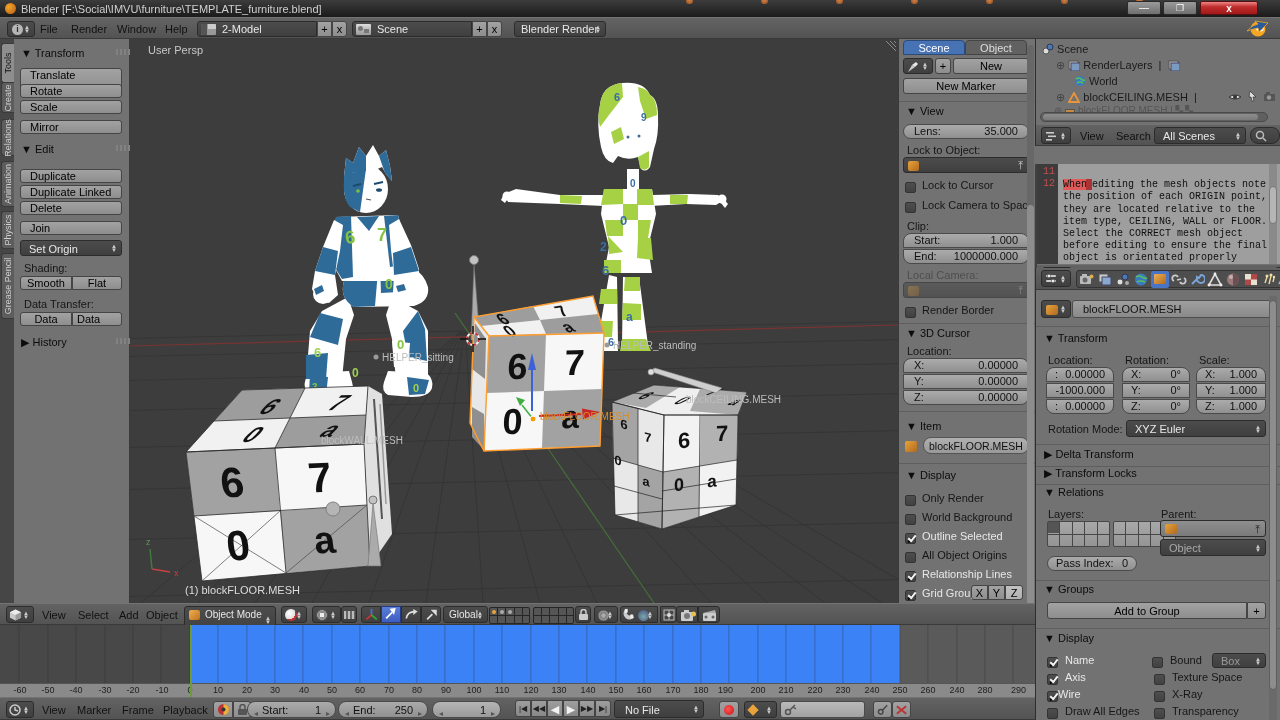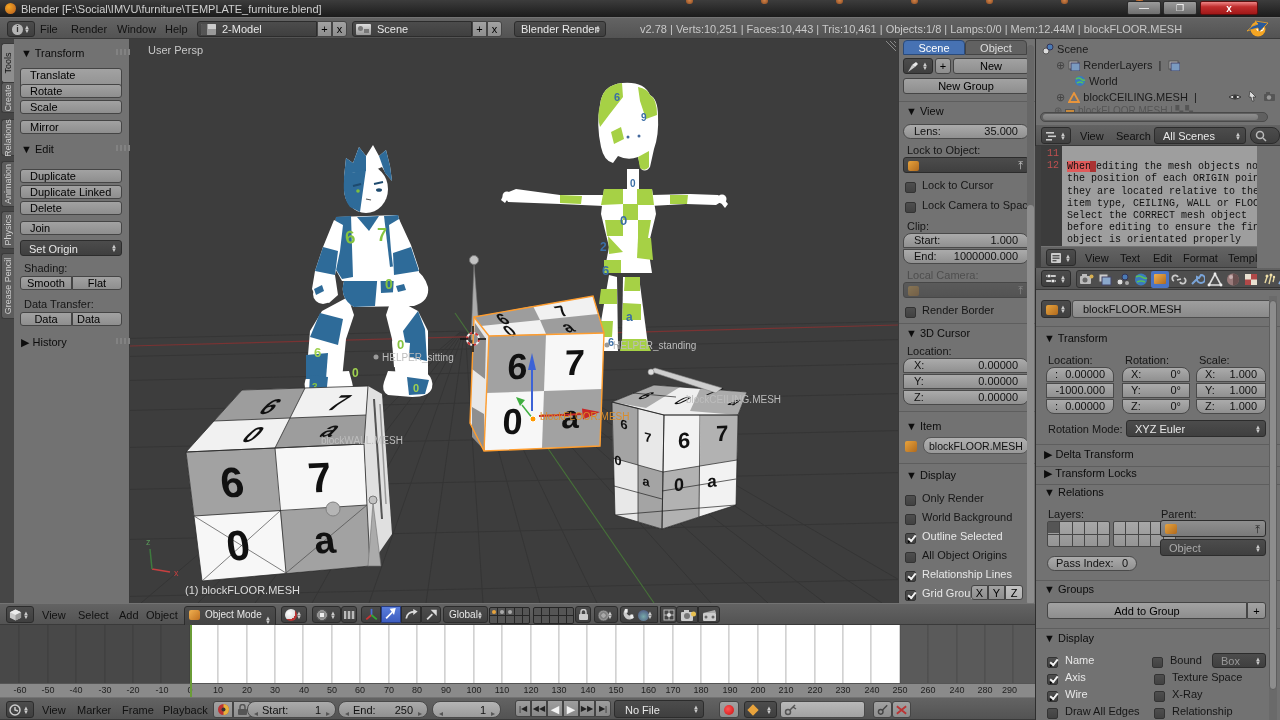--- a/index.html
+++ b/index.html
@@ -79,21 +79,20 @@
           <i style="position:absolute;left:8px;top:5px;width:5px;height:4px;background:#777"></i>
         </span>
      <span style="position:absolute;left:24px;top:1px">Scene</span>
   </div>
   <div class="abs btn" style="left:472px;top:3px;width:15px;height:16px;border-radius:0;line-height:14px">+</div>
   <div class="abs btn" style="left:487px;top:3px;width:15px;height:16px;border-radius:0 3px 3px 0;line-height:14px">x</div>
   <div class="abs dbtn" style="left:514px;top:3px;width:92px;height:16px">
         <span style="position:absolute;left:6px;top:1px">Blender Render</span>
         <span class="updn">▲<br>▼</span>
       </div>
-  <div class="abs" style="left:640px;top:5px;color:#c9c9c9;font-size:11px">v2.78 | Verts:10,251 | Faces:10,443 | Tris:10,461 | Objects:1/8 | Lamps:0/0 | Mem:12.44M | blockFLOOR.MESH</div>
   <svg class="abs" style="left:1246px;top:1px" width="22" height="19" viewBox="0 0 22 19">
         <circle cx="12" cy="10" r="7.5" fill="#f5a623"></circle>
         <circle cx="14" cy="8.5" r="4" fill="#fff"></circle>
         <circle cx="14.5" cy="9" r="2.2" fill="#1a2a5a"></circle>
         <path d="M1,12 Q6,6 12,5 L9,2 L22,4 L13,13 L12,9 Q7,10 1,12Z" fill="#2a5a9a" stroke="#f5a623" stroke-width="0.8"></path>
       </svg>
 </div>
 
 <svg class="abs" id="vp" style="left:130px;top:39px" width="768" height="564" viewBox="0 0 768 564">
 <rect width="768" height="564" fill="#3d3d3d"></rect>
@@ -440,21 +439,21 @@
   <div class="abs" style="left:66px;top:1px;width:62px;height:15px;background:#616161;border:1px solid #444;border-radius:4px 4px 0 0;color:#ddd;text-align:center;line-height:14px">Object</div>
   <div class="abs dbtn" style="left:4px;top:19px;width:30px;height:16px">
         <svg width="14" height="12" style="position:absolute;left:3px;top:2px" viewBox="0 0 14 12">
           <path d="M1,11 L5,4 L8,6 Z" fill="#ccc"></path>
           <path d="M5,4 L9,1 L11,3 L8,6 Z" fill="#e8e8e8"></path>
         </svg>
         <span class="updn">▲<br>▼</span>
       </div>
   <div class="abs btn" style="left:36px;top:19px;width:16px;height:16px;line-height:15px">+</div>
   <div class="abs btn" style="left:54px;top:19px;width:76px;height:16px;line-height:15px">New</div>
-  <div class="abs btn" style="left:4px;top:39px;width:126px;height:16px;line-height:15px">New Group</div>
+  <div class="abs btn" style="left:4px;top:39px;width:126px;height:16px;line-height:15px">New Marker</div>
   <div class="abs" style="left:0;top:62px;width:137px;height:1px;background:#5e5e5e"></div>
   <div class="abs phdr" style="left:7px;top:66px">▼ View</div>
   <div class="abs num" style="left:4px;top:85px;width:126px;height:15px">
         <span style="position:absolute;left:10px">Lens:</span>
         <span style="position:absolute;right:10px">35.000</span>
       </div>
   <div class="abs lbl" style="left:8px;top:105px">Lock to Object:</div>
   <div class="abs dbtn" style="left:4px;top:118px;width:126px;height:16px">
         <span style="position:absolute;left:4px;top:3px;width:11px;height:10px;background:linear-gradient(135deg,#e8a33c,#b06a1e);border-radius:2px"></span>
         <span style="position:absolute;right:5px;top:1px;color:#ccc">⤒</span>
@@ -612,21 +611,21 @@
   <div class="abs dbtn" style="left:698px;top:2px;width:22px;height:17px;border-radius:0 3px 3px 0">
         <svg width="16" height="14" viewBox="0 0 16 14" style="position:absolute;left:3px;top:1px">
           <rect x="1" y="5" width="13" height="8" rx="1" fill="#ccc"></rect>
           <path d="M1,5 L13,2 L14,5 Z" fill="#aaa"></path>
           <circle cx="4" cy="9" r="1.5" fill="#666"></circle>
           <circle cx="11" cy="9" r="1.5" fill="#666"></circle>
         </svg>
       </div>
 </div>
 
-<div class="abs" id="timeline" style="left:0;top:625px;width:1035px;height:95px;background:#ffffff;overflow:hidden">
+<div class="abs" id="timeline" style="left:0;top:625px;width:1035px;height:95px;background:#3b82f6;overflow:hidden">
   <div class="abs" style="left:0;top:0;width:190px;height:58px;background:#484848"></div>
   <div class="abs" style="left:900px;top:0;width:135px;height:58px;background:#5a5a5a"></div>
   <div class="abs" id="tgrid" style="left:0;top:0;width:1035px;height:58px;background:repeating-linear-gradient(90deg,transparent 0 27.4px,rgba(40,40,40,.35) 27.4px 28.4px);background-position:-8.6px 0"></div>
   <div class="abs" id="truler" style="left:0;top:58px;width:1035px;height:14px;background:#8a8a8a;border-top:1px solid #555">
         <span class="tick" style="left:8px;width:24px;text-align:center;top:1px;position:absolute">-60</span>
         <span class="tick" style="left:36px;width:24px;text-align:center;top:1px;position:absolute">-50</span>
         <span class="tick" style="left:64px;width:24px;text-align:center;top:1px;position:absolute">-40</span>
         <span class="tick" style="left:93px;width:24px;text-align:center;top:1px;position:absolute">-30</span>
         <span class="tick" style="left:121px;width:24px;text-align:center;top:1px;position:absolute">-20</span>
         <span class="tick" style="left:150px;width:24px;text-align:center;top:1px;position:absolute">-10</span>
@@ -639,34 +638,34 @@
         <span class="tick" style="left:348px;width:24px;text-align:center;top:1px;position:absolute">60</span>
         <span class="tick" style="left:377px;width:24px;text-align:center;top:1px;position:absolute">70</span>
         <span class="tick" style="left:405px;width:24px;text-align:center;top:1px;position:absolute">80</span>
         <span class="tick" style="left:434px;width:24px;text-align:center;top:1px;position:absolute">90</span>
         <span class="tick" style="left:462px;width:24px;text-align:center;top:1px;position:absolute">100</span>
         <span class="tick" style="left:490px;width:24px;text-align:center;top:1px;position:absolute">110</span>
         <span class="tick" style="left:519px;width:24px;text-align:center;top:1px;position:absolute">120</span>
         <span class="tick" style="left:547px;width:24px;text-align:center;top:1px;position:absolute">130</span>
         <span class="tick" style="left:576px;width:24px;text-align:center;top:1px;position:absolute">140</span>
         <span class="tick" style="left:604px;width:24px;text-align:center;top:1px;position:absolute">150</span>
-        <span class="tick" style="left:632px;width:24px;text-align:right;top:1px;position:absolute">160</span>
+        <span class="tick" style="left:632px;width:24px;text-align:center;top:1px;position:absolute">160</span>
         <span class="tick" style="left:661px;width:24px;text-align:center;top:1px;position:absolute">170</span>
         <span class="tick" style="left:689px;width:24px;text-align:center;top:1px;position:absolute">180</span>
-        <span class="tick" style="left:718px;width:24px;text-align:center;top:1px;position:absolute">190</span>
+        <span class="tick" style="left:718px;width:24px;top:1px;position:absolute">190</span>
         <span class="tick" style="left:746px;width:24px;text-align:center;top:1px;position:absolute">200</span>
         <span class="tick" style="left:774px;width:24px;text-align:center;top:1px;position:absolute">210</span>
         <span class="tick" style="left:803px;width:24px;text-align:center;top:1px;position:absolute">220</span>
         <span class="tick" style="left:831px;width:24px;text-align:center;top:1px;position:absolute">230</span>
         <span class="tick" style="left:860px;width:24px;text-align:center;top:1px;position:absolute">240</span>
         <span class="tick" style="left:888px;width:24px;text-align:center;top:1px;position:absolute">250</span>
         <span class="tick" style="left:916px;width:24px;text-align:center;top:1px;position:absolute">260</span>
         <span class="tick" style="left:945px;width:24px;text-align:center;top:1px;position:absolute">240</span>
         <span class="tick" style="left:973px;width:24px;text-align:center;top:1px;position:absolute">280</span>
-        <span class="tick" style="left:1002px;width:24px;text-align:left;top:1px;position:absolute">290</span>
+        <span class="tick" style="left:1002px;width:24px;text-align:right;top:1px;position:absolute">290</span>
       </div>
   <div class="abs" style="left:190px;top:0;width:2px;height:72px;background:#6a9c37"></div>
   <div class="abs hdr" style="left:0;top:72px;width:1035px;height:23px">
     <div class="abs dbtn" style="left:6px;top:3px;width:28px;height:17px">
           <svg width="12" height="12" viewBox="0 0 12 12" style="position:absolute;left:2px;top:2px">
             <circle cx="6" cy="6" r="5" fill="none" stroke="#ccc" stroke-width="1.5"></circle>
             <path d="M6,3 L6,6 L9,7" stroke="#ccc" stroke-width="1.5" fill="none"></path>
           </svg>
           <span class="updn">▲<br>▼</span>
         </div>
@@ -793,21 +792,21 @@
         </div>
     <div class="abs dbtn" style="left:214px;top:2px;width:30px;height:17px;border-radius:8px">
           <svg width="12" height="12" viewBox="0 0 12 12" style="position:absolute;left:4px;top:2px">
             <circle cx="5" cy="5" r="3.5" fill="none" stroke="#bbb" stroke-width="1.5"></circle>
             <line x1="8" y1="8" x2="11" y2="11" stroke="#bbb" stroke-width="1.5"></line>
           </svg>
         </div>
   </div>
 </div>
 
-<div class="abs" id="texted" style="left:1035px;top:146px;width:222px;height:122px;background:#9e9e9e;border-left:6px solid #404040;overflow:hidden">
+<div class="abs" id="texted" style="left:1035px;top:164px;width:245px;height:122px;background:#9e9e9e;border-left:2px solid #404040;overflow:hidden">
   <div class="abs" style="left:0;top:0;width:21px;height:100px;background:#3c3c3c;color:#c05050;font-size:10px;font-family:'Liberation Mono',monospace;text-align:right;padding:2px 3px 0 0;line-height:12.2px">11<br>12</div>
   <div class="abs" style="left:26px;top:3px;font-size:10px;font-family:'Liberation Mono',monospace;color:#101010;line-height:12.2px;white-space:pre"><br><span style="background:#e05a5a">When</span><span style="background:#a33;color:#a33;margin-left:-1px;width:2px"> </span>editing the mesh objects note<br>the position of each ORIGIN point,<br>they are located relative to the<br>item type, CEILING, WALL or FLOOR.<br>Select the CORRECT mesh object<br>before editing to ensure the final<br>object is orientated properly<br>relative to IMVU.</div>
   <div class="abs" style="left:232px;top:0px;width:8px;height:100px;background:#8a8a8a"></div>
   <div class="abs" style="left:232px;top:22px;width:8px;height:38px;background:#b5b5b5;border:1px solid #777;border-radius:4px"></div>
   <div class="abs hdr" style="left:0;top:100px;width:245px;height:22px">
     <div class="abs dbtn" style="left:5px;top:2px;width:30px;height:17px">
           <svg width="12" height="12" viewBox="0 0 12 12" style="position:absolute;left:3px;top:2px">
             <rect x="1" y="1" width="10" height="10" rx="1" fill="#ccc"></rect>
             <rect x="2.5" y="3" width="7" height="1.4" fill="#555"></rect>
             <rect x="2.5" y="5.5" width="7" height="1.4" fill="#555"></rect>
@@ -969,26 +968,26 @@
         <span style="position:absolute;right:8px">0</span>
       </div>
   <div class="abs" style="left:0;top:312px;width:245px;height:1px;background:#5e5e5e"></div>
   <div class="abs phdr" style="left:8px;top:315px">▼ Groups</div>
   <div class="abs btn" style="left:11px;top:334px;width:200px;height:17px;line-height:16px;border-radius:3px 0 0 3px">Add to Group</div>
   <div class="abs btn" style="left:211px;top:334px;width:19px;height:17px;line-height:16px;border-radius:0 3px 3px 0">+</div>
   <div class="abs" style="left:0;top:360px;width:245px;height:1px;background:#5e5e5e"></div>
   <div class="abs phdr" style="left:8px;top:364px">▼ Display</div>
   <div class="abs" style="left:11px;top:386px"><span class="cb ck">✓</span><span class="wlbl" style="margin-left:7px;vertical-align:2px">Name</span></div>
   <div class="abs" style="left:11px;top:403px"><span class="cb ck">✓</span><span class="wlbl" style="margin-left:7px;vertical-align:2px">Axis</span></div>
-  <div class="abs" style="left:11px;top:420px"><span class="cb ck">✓</span><span class="wlbl" style="margin-left:7px;vertical-align:2px">Wire</span></div>
+  <div class="abs" style="left:11px;top:420px"><span class="cb ck">✓</span><span class="wlbl" style="vertical-align:2px">Wire</span></div>
   <div class="abs" style="left:11px;top:437px"><span class="cb"></span><span class="lbl" style="margin-left:7px;vertical-align:2px">Draw All Edges</span></div>
   <div class="abs" style="left:116px;top:386px"><span class="cb"></span><span class="lbl" style="margin-left:7px;vertical-align:2px">Bound</span></div>
   <div class="abs dbtn" style="left:176px;top:385px;width:54px;height:15px">
         <span style="position:absolute;left:8px;top:1px;color:#999">Box</span>
         <span class="updn">▲<br>▼</span>
       </div>
   <div class="abs" style="left:118px;top:403px"><span class="cb"></span><span class="lbl" style="margin-left:7px;vertical-align:2px">Texture Space</span></div>
   <div class="abs" style="left:118px;top:420px"><span class="cb"></span><span class="lbl" style="margin-left:7px;vertical-align:2px">X-Ray</span></div>
-  <div class="abs" style="left:118px;top:437px"><span class="cb"></span><span class="lbl" style="margin-left:7px;vertical-align:2px">Relationship</span></div>
+  <div class="abs" style="left:118px;top:437px"><span class="cb"></span><span class="lbl" style="margin-left:7px;vertical-align:2px">Transparency</span></div>
   <div class="abs" style="left:233px;top:28px;width:8px;height:424px;background:#6a6a6a"></div>
   <div class="abs" style="left:233px;top:32px;width:8px;height:390px;background:#8d8d8d;border:1px solid #5e5e5e;border-radius:4px"></div>
 </div>
 
 </div>
 </body></html>

